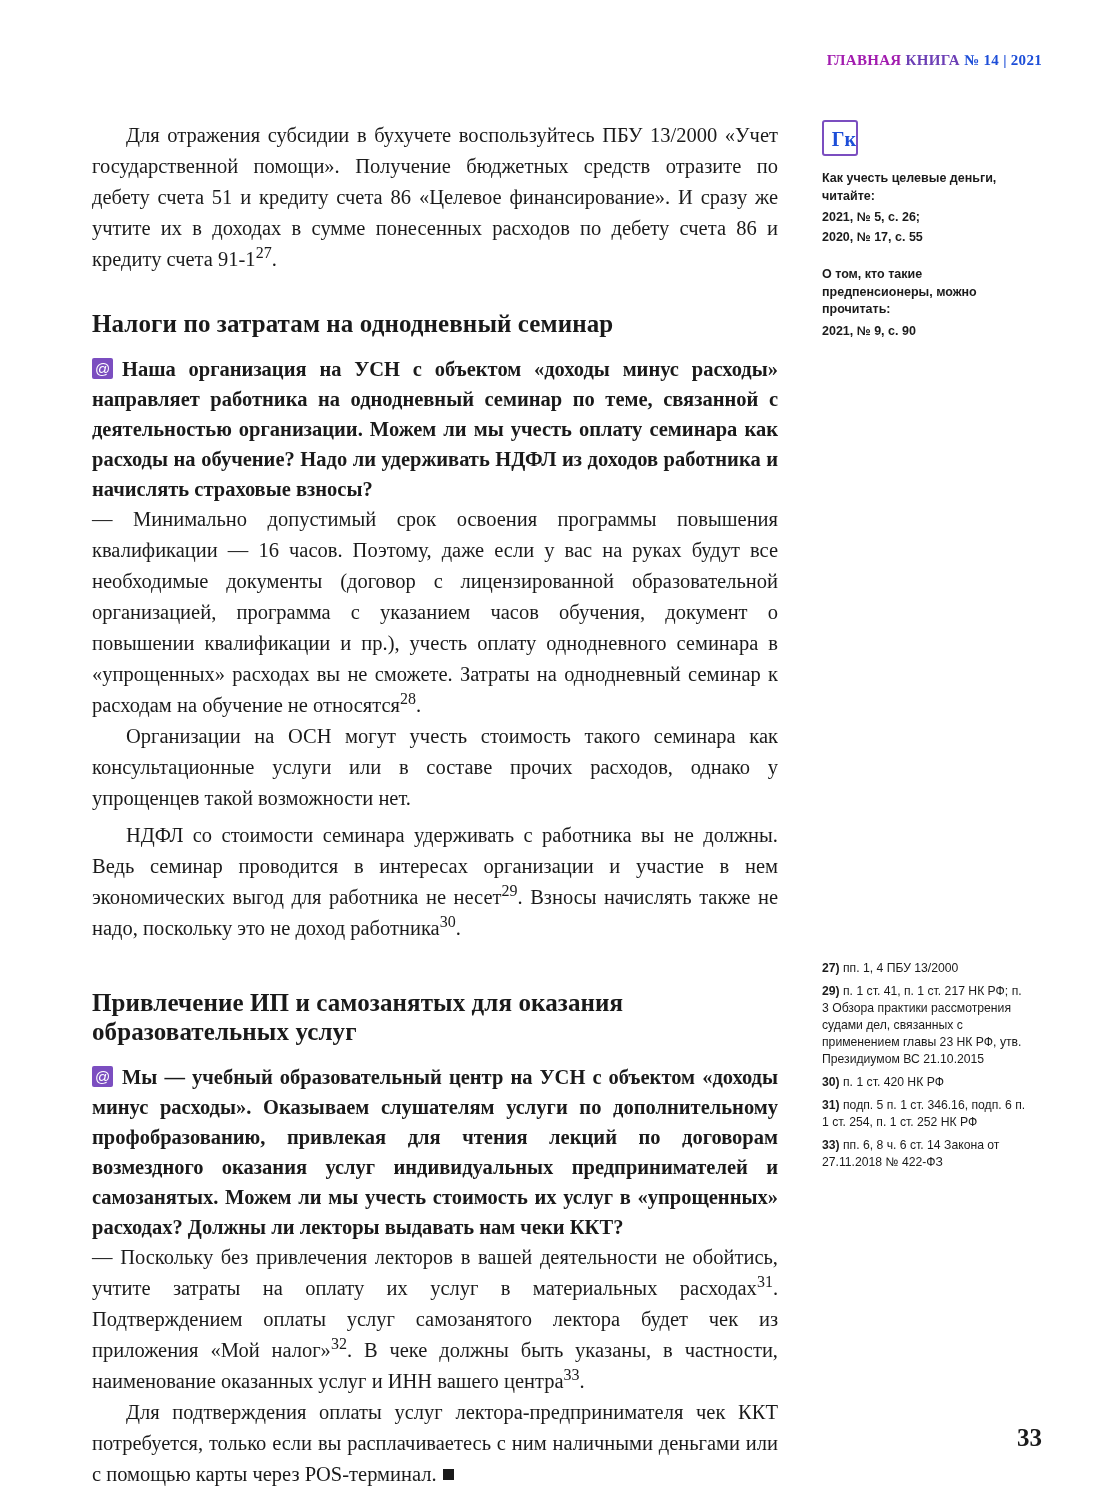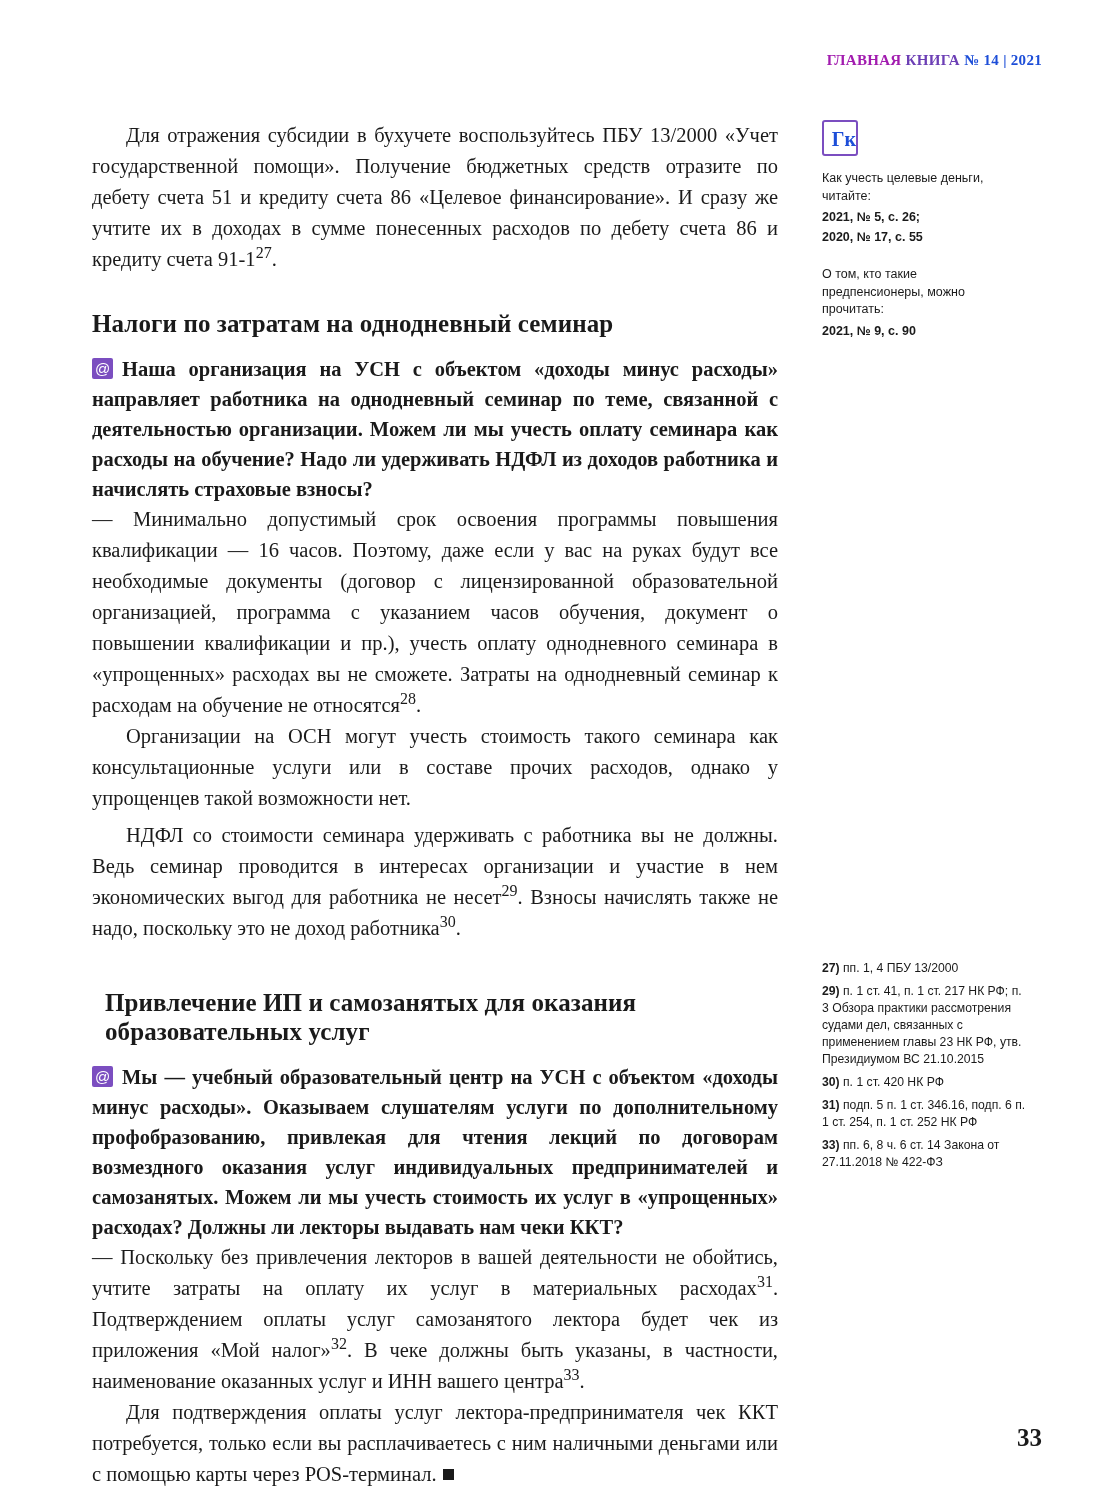--- a/index.html
+++ b/index.html
@@ -57,21 +57,21 @@
 
   h2.section {
     font-family: "Liberation Serif", serif;
     font-weight: bold;
     font-size: 25px;
     line-height: 29px;
     color: #1a1a1a;
     margin: 34px 0 16px 0;
     letter-spacing: 0.1px;
   }
-  h2.section.tight { margin-top: 44px; margin-left: 13px; }
+  h2.section.tight { margin-top: 44px; }
 
   .question {
     font-weight: bold;
     font-size: 20.5px;
     line-height: 30px;
     text-align: justify;
     margin: 0 0 0 0;
     text-indent: 0;
   }
   .q-wrap { position: relative; padding-left: 0; }
@@ -117,21 +117,21 @@
     border-radius: 3px;
     color: #1d4ed8;
     font-family: "Liberation Serif", serif;
     font-weight: bold;
     font-size: 20px;
     line-height: 34px;
     text-align: right;
     margin-bottom: 14px;
     box-sizing: border-box;
   }
-  .rail-note { margin-bottom: 4px; }
+  .rail-note { margin-bottom: 4px; font-weight: bold; }
   .rail-ref { font-weight: bold; margin-bottom: 2px; }
   .rail-block { margin-bottom: 20px; }
 
   
   .footnotes {
     position: absolute;
     left: 822px;
     top: 960px;
     width: 206px;
     font-family: "Liberation Sans", sans-serif;

